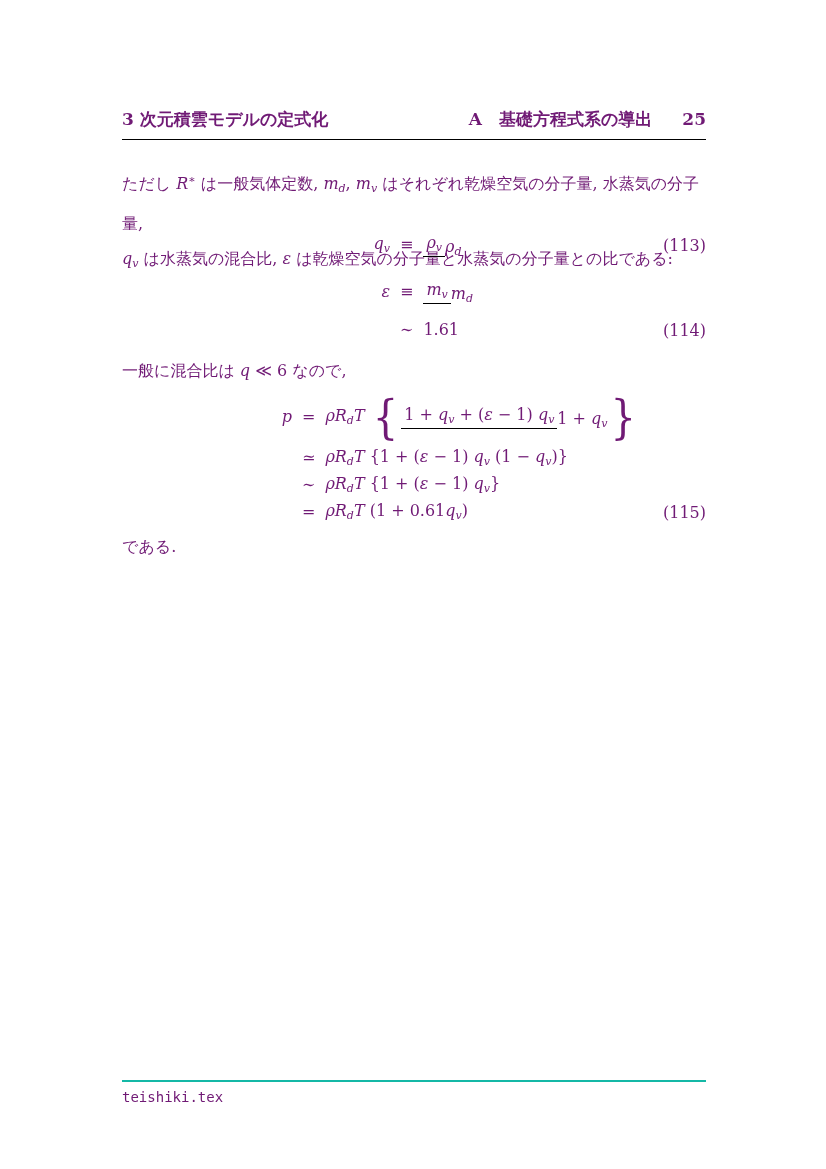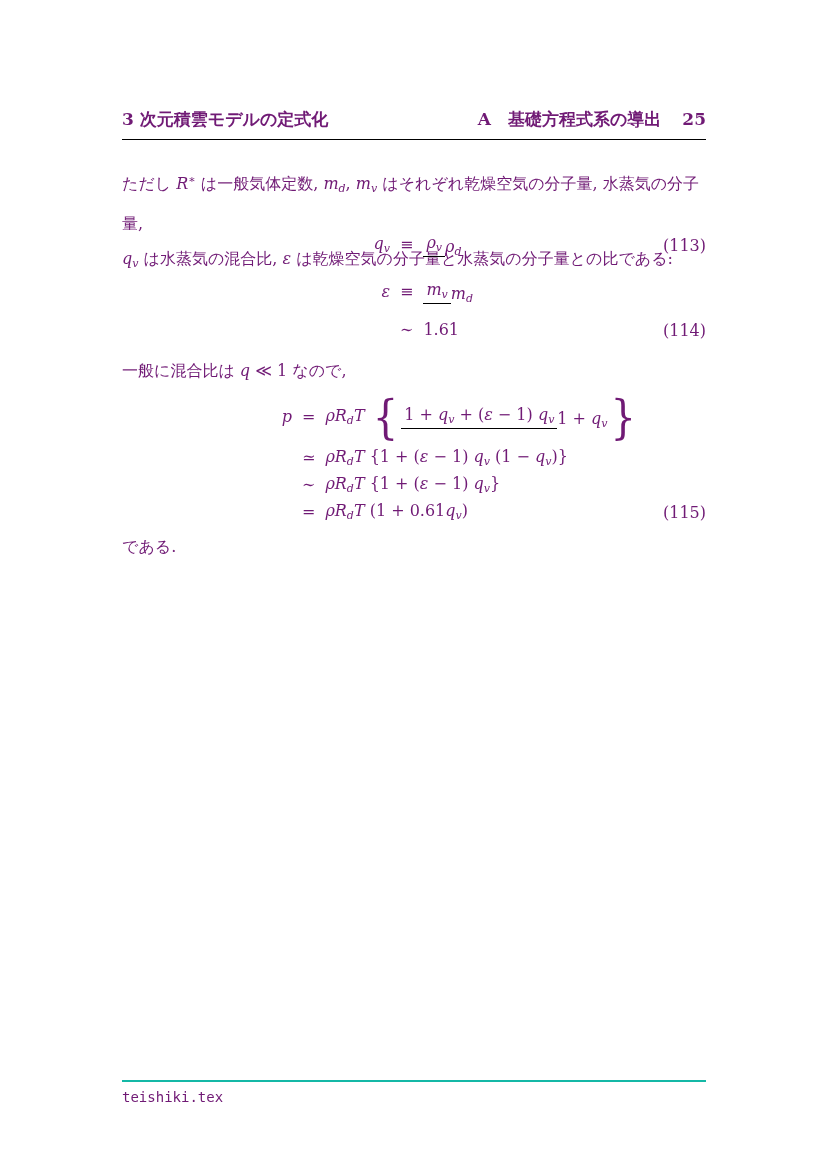--- a/index.html
+++ b/index.html
@@ -14,21 +14,21 @@
   }
   
   .header{
     position:absolute;left:122px;top:85px;width:584px;
     display:flex;justify-content:space-between;align-items:baseline;
     border-bottom:1px solid #000;
     padding-bottom:8px;
     font-weight:bold;font-size:17px;
     white-space:nowrap;
   }
-  .header-right{display:flex;gap:21px;align-items:baseline;}
+  .header-right{display:flex;gap:30px;align-items:baseline;}
   
   .para{
     position:absolute;left:122px;width:586px;
     font-size:16px;line-height:35px;
   }
   .p1{top:139px;}
   .p2{top:330px;}
   .p3{top:506px;}
   
   .mi{font-style:italic;}
@@ -120,21 +120,21 @@
     <div class="eqrow plainrow">
       <span class="lhs"></span>
       <span class="rel">∼</span>
       <span class="rhs">
           <span class="tok"><span>1.61</span></span>
         </span>
       <span class="eqno">(114)</span>
     </div>
   </div>
 
-  <div class="para p2"><span>一般に混合比は </span><span class="mi">q</span><span> ≪ 1 なので,</span></div>
+  <div class="para p2"><span>一般に混合比は </span><span class="mi">q</span><span> ≪ 6 なので,</span></div>
 
   <div class="eqblock eq2">
     <div class="eqrow fracrow">
       <span class="lhs"><span class="tok"><span class="mi">p</span></span></span>
       <span class="rel">=</span>
       <span class="rhs">
         <span class="tok"><span class="mi">ρR</span><span class="msub">d</span><span class="mi">T</span><span> </span></span>
         <span class="bigbrace">{</span>
         <span class="frac">
           <span class="num"><span>1 + </span><span class="mi">q</span><span class="msub">v</span><span> + (</span><span class="mi">ε</span><span> − 1) </span><span class="mi">q</span><span class="msub">v</span></span>

